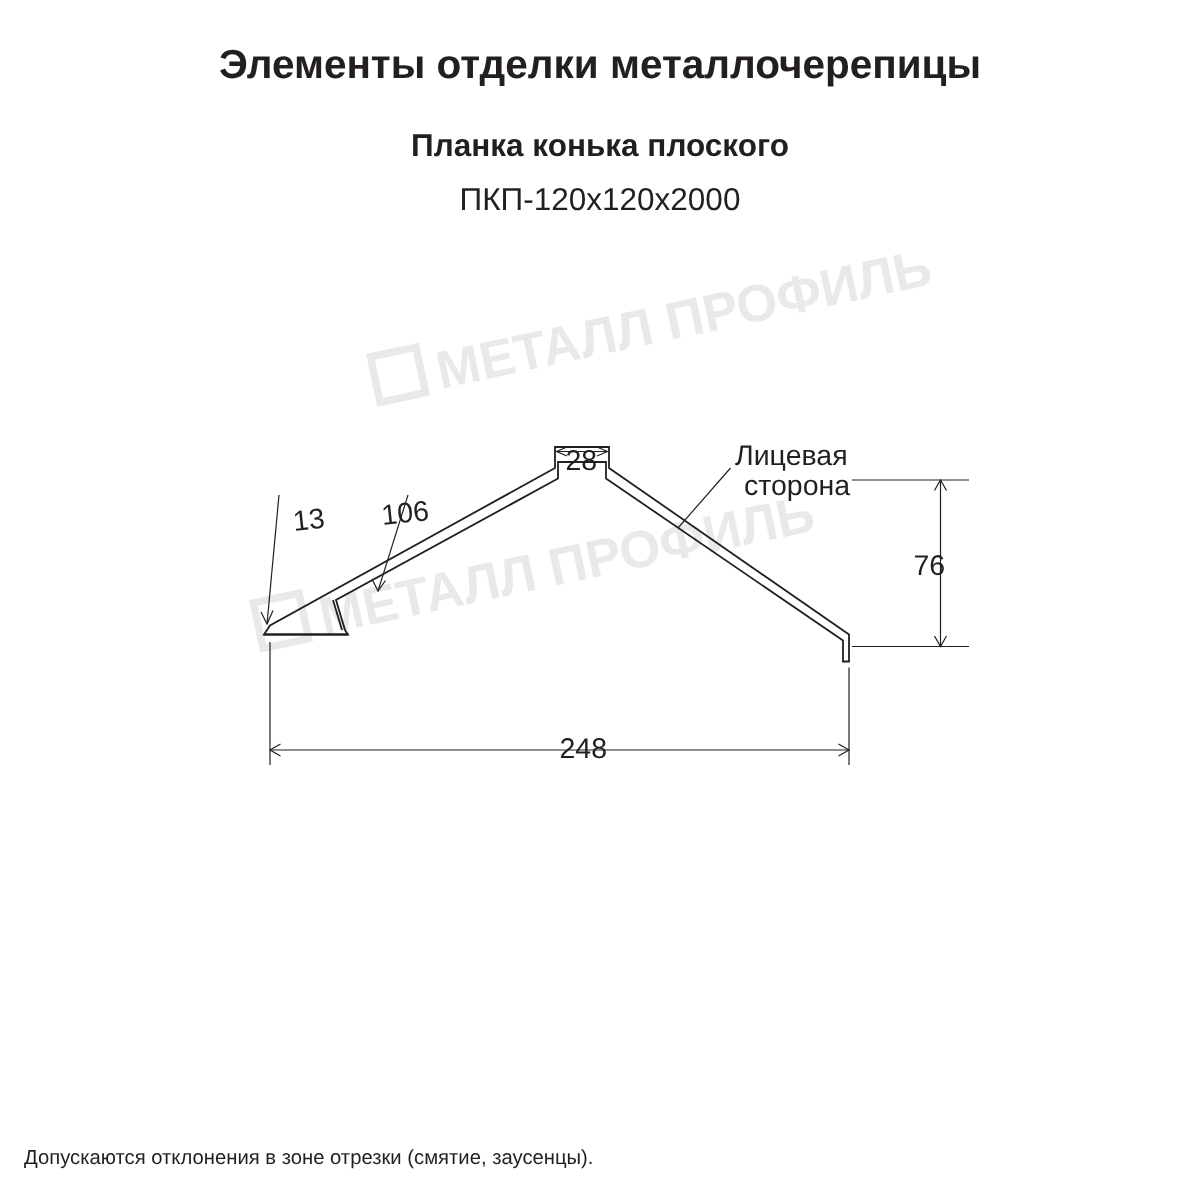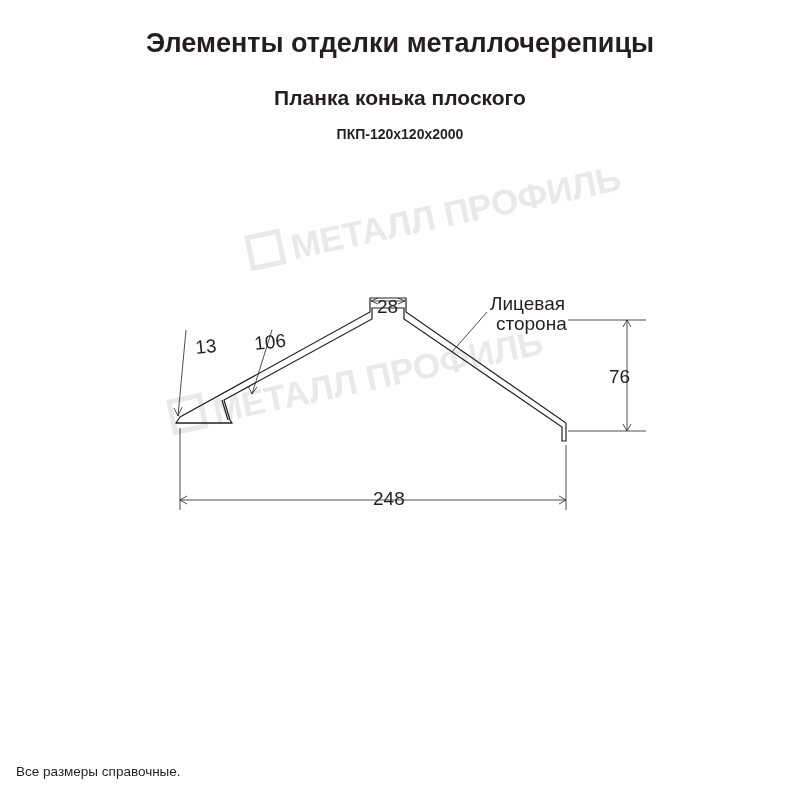--- a/index.html
+++ b/index.html
@@ -37,24 +37,24 @@
   }
   .sub-title {
     margin-top: 24px;
     font-size: 21px;
     line-height: 28px;
     color: #231f20;
     font-weight: bold;
   }
   .sub-title-2 {
     margin-top: 8px;
-    font-size: 14px;
+    font-size: 21px;
     line-height: 28px;
     color: #231f20;
-    font-weight: bold;
+    font-weight: normal;
   }
   .drawing {
     position: absolute;
     top: 180px;
     left: 0;
     width: 800px;
     height: 400px;
   }
   .drawing svg {
     display: block;
@@ -162,16 +162,16 @@
         <text x="377" y="133" text-anchor="start">28</text>
         <text x="609" y="203" text-anchor="start">76</text>
         <text x="373" y="325" text-anchor="start">248</text>
         <text x="490" y="130" text-anchor="start">Лицевая</text>
         <text x="496" y="150" text-anchor="start">сторона</text>
       </g>
     </svg>
   </div>
 
   <div class="footer">
-    <div>Все размеры справочные.</div>
+    <div>Допускаются отклонения в зоне отрезки (смятие, заусенцы).</div>
   </div>
 
 </div>
 
 </body></html>

